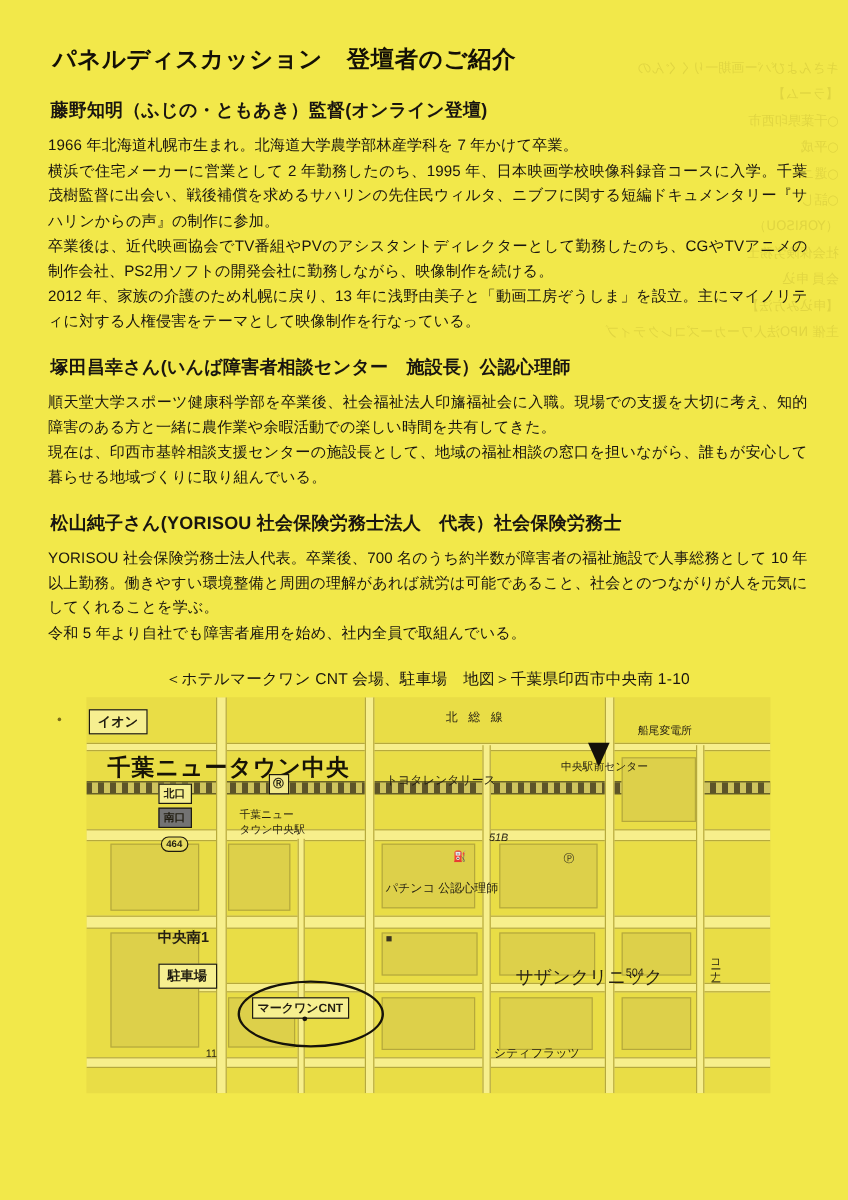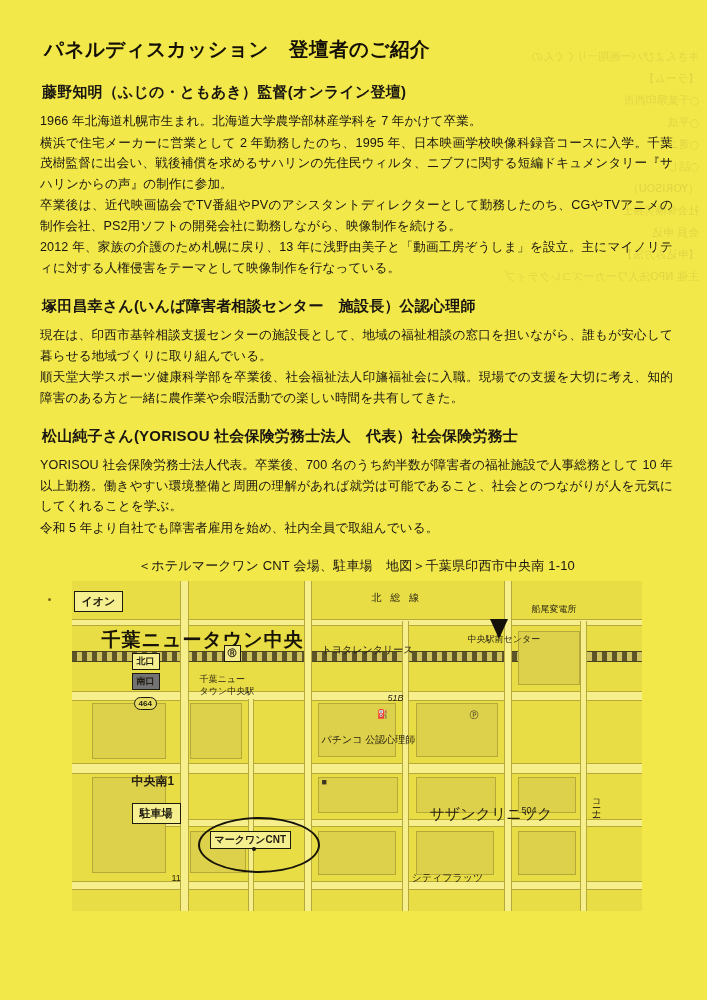--- a/index.html
+++ b/index.html
@@ -177,22 +177,22 @@
   <div class="block">
     <h2 class="speaker">藤野知明（ふじの・ともあき）監督(オンライン登壇)</h2>
     <p>1966 年北海道札幌市生まれ。北海道大学農学部林産学科を 7 年かけて卒業。</p>
     <p>横浜で住宅メーカーに営業として 2 年勤務したのち、1995 年、日本映画学校映像科録音コースに入学。千葉茂樹監督に出会い、戦後補償を求めるサハリンの先住民ウィルタ、ニブフに関する短編ドキュメンタリー『サハリンからの声』の制作に参加。</p>
     <p>卒業後は、近代映画協会でTV番組やPVのアシスタントディレクターとして勤務したのち、CGやTVアニメの制作会社、PS2用ソフトの開発会社に勤務しながら、映像制作を続ける。</p>
     <p>2012 年、家族の介護のため札幌に戻り、13 年に浅野由美子と「動画工房ぞうしま」を設立。主にマイノリティに対する人権侵害をテーマとして映像制作を行なっている。</p>
   </div>
 
   <div class="block">
     <h2 class="speaker">塚田昌幸さん(いんば障害者相談センター　施設長）公認心理師</h2>
+    <p>順天堂大学スポーツ健康科学部を卒業後、社会福祉法人印旛福祉会に入職。現場での支援を大切に考え、知的障害のある方と一緒に農作業や余暇活動での楽しい時間を共有してきた。</p>
     <p>現在は、印西市基幹相談支援センターの施設長として、地域の福祉相談の窓口を担いながら、誰もが安心して暮らせる地域づくりに取り組んでいる。</p>
-    <p>順天堂大学スポーツ健康科学部を卒業後、社会福祉法人印旛福祉会に入職。現場での支援を大切に考え、知的障害のある方と一緒に農作業や余暇活動での楽しい時間を共有してきた。</p>
   </div>
 
   <div class="block">
     <h2 class="speaker">松山純子さん(YORISOU 社会保険労務士法人　代表）社会保険労務士</h2>
     <p>YORISOU 社会保険労務士法人代表。卒業後、700 名のうち約半数が障害者の福祉施設で人事総務として 10 年以上勤務。働きやすい環境整備と周囲の理解があれば就労は可能であること、社会とのつながりが人を元気にしてくれることを学ぶ。</p>
     <p>令和 5 年より自社でも障害者雇用を始め、社内全員で取組んでいる。</p>
   </div>
 
   <div class="mapcaption">＜ホテルマークワン CNT 会場、駐車場　地図＞千葉県印西市中央南 1-10</div>
 
@@ -225,38 +225,38 @@
     <div class="blk" style="left:118px;top:250px;width:54px;height:40px;"></div>
     <div class="blk" style="left:246px;top:250px;width:76px;height:42px;"></div>
     <div class="blk" style="left:344px;top:250px;width:76px;height:42px;"></div>
     <div class="blk" style="left:446px;top:250px;width:56px;height:42px;"></div>
     <div class="blk" style="left:20px;top:122px;width:72px;height:54px;"></div>
     <div class="blk" style="left:20px;top:196px;width:72px;height:94px;"></div>
     <div class="blk" style="left:446px;top:50px;width:60px;height:52px;"></div>
 
     <div class="boxlbl" style="left:2px;top:10px;">イオン</div>
 
-    <div class="lbl big" style="left:30px;top:46px;text-align:center;">千葉ニュータウン中央</div>
+    <div class="lbl big" style="left:18px;top:46px;text-align:center;">千葉ニュータウン中央</div>
 
     <div class="boxlbl sm" style="left:60px;top:72px;">北口</div>
     <div class="boxlbl sm" style="left:60px;top:92px;background:#737373;">南口</div>
 
     <div class="stn" style="left:152px;top:64px;">Ⓡ</div>
 
     <div class="lbl" style="left:128px;top:92px;white-space:pre;line-height:12px;">千葉ニュー
 タウン中央駅</div>
 
     <div class="lbl" style="left:250px;top:62px;font-size:10px;">トヨタレンタリース</div>
     <div class="lbl" style="left:396px;top:52px;">中央駅前センター</div>
     <div class="lbl" style="left:460px;top:22px;">船尾変電所</div>
     <div class="lbl" style="left:250px;top:152px;font-size:10px;">パチンコ 公認心理師</div>
     <div class="lbl" style="left:358px;top:224px;font-size:15px;">サザンクリニック</div>
     <div class="lbl" style="left:340px;top:290px;font-size:10px;">シティフラッツ</div>
     <div class="lbl mid" style="left:60px;top:192px;">中央南1</div>
-    <div class="lbl" style="left:316px;top:112px;font-style:italic;">51B</div>
+    <div class="lbl" style="left:336px;top:112px;font-style:italic;">51B</div>
     <div class="lbl" style="left:450px;top:224px;">504</div>
     <div class="lbl" style="left:100px;top:292px;text-align:center;">11</div>
     <div class="lbl" style="left:518px;top:212px;writing-mode:vertical-rl;">コーナー</div>
 
     <div class="shield" style="left:62px;top:116px;">464</div>
 
     <div class="boxlbl" style="left:60px;top:222px;">駐車場</div>
 
     <div class="boxlbl sm" style="left:138px;top:250px;font-size:10px;">マークワンCNT</div>
     <div class="ellipse" style="left:126px;top:236px;width:118px;height:52px;"></div>

